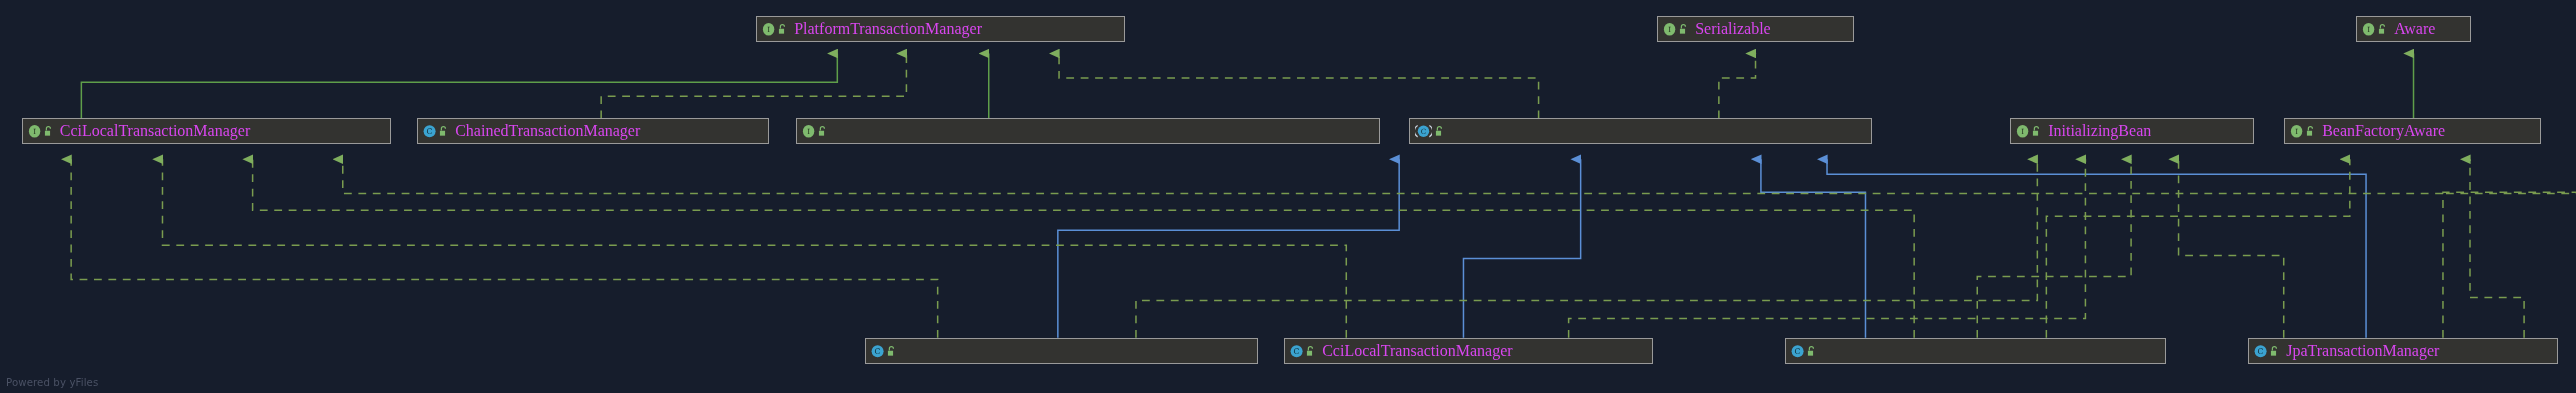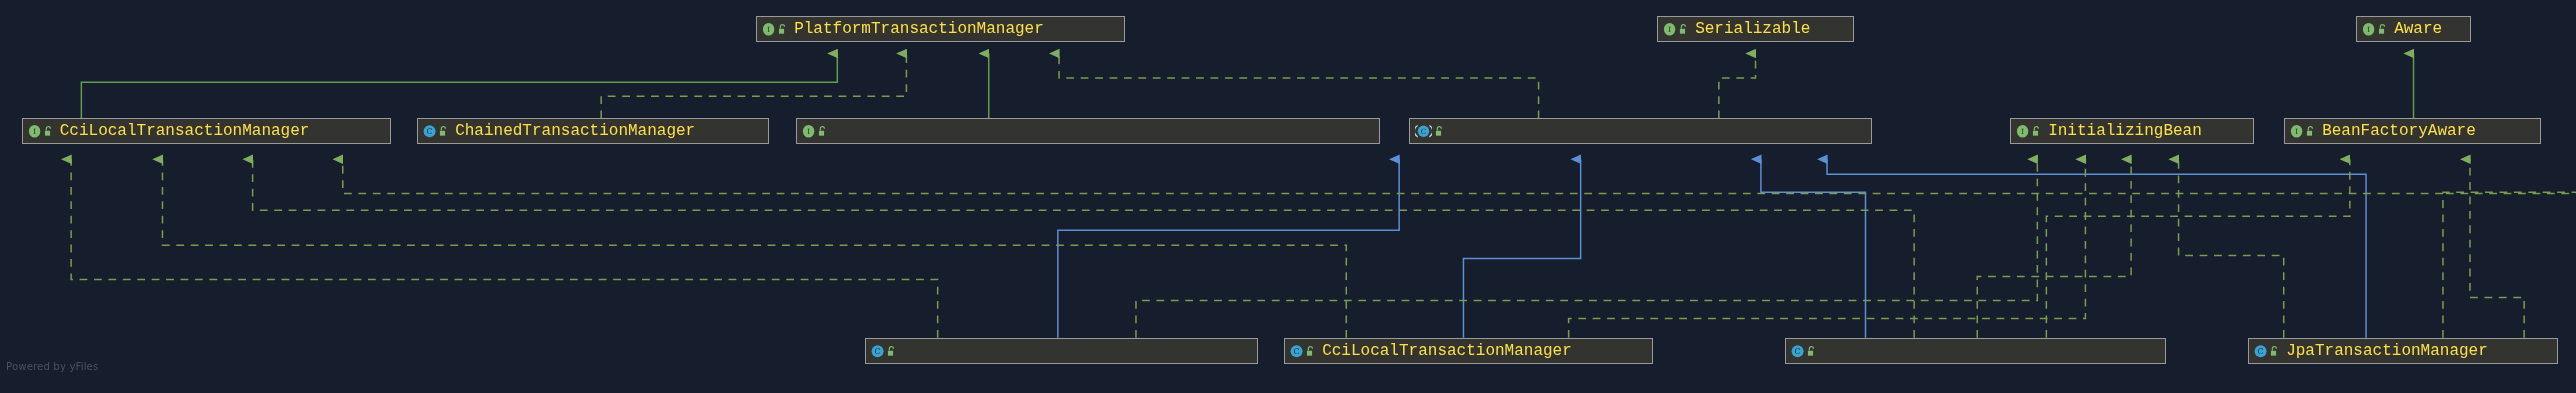--- a/index.html
+++ b/index.html
@@ -27,33 +27,33 @@
     height:26.4px;
     display:flex;
     align-items:center;
     padding:0 7.2px 0 5.4px;
     white-space:nowrap;
   }
   .node .badges{
     display:flex;align-items:center;flex:0 0 auto;
   }
   .node .label{
-    color:#fde047;
+    color:#d946ef;
     font-size:16px;
     line-height:16px;
     letter-spacing:0px;
     margin-left:6.6px;
-    font-family:Liberation Mono, monospace;
+    font-family:Liberation Serif, serif;
   }
   .badge-type{display:block;flex:0 0 auto;}
   .badge-vis{display:block;flex:0 0 auto;margin-left:1.8px;}
   .watermark{
     position:absolute;
     left:6px;
-    bottom:21px;
+    bottom:5px;
     color:#4a5164;
     font-family:"DejaVu Sans","Liberation Sans",sans-serif;
     font-size:10.2px;
     letter-spacing:0.1px;
   }
 </style>
 </head>
 <body>
 
 <div id="stage">

